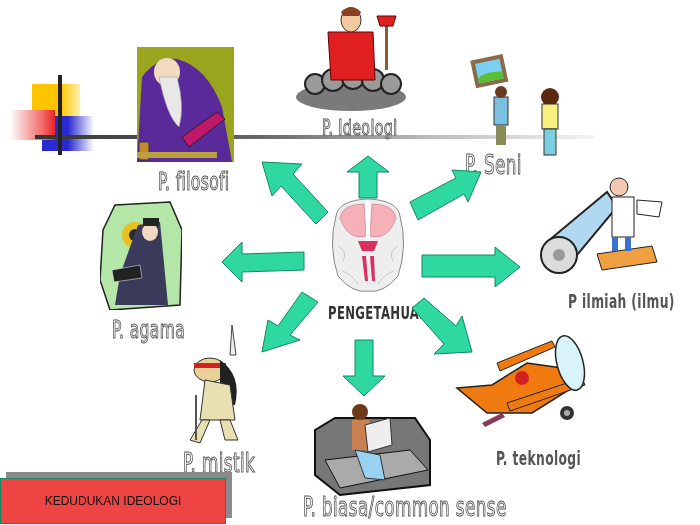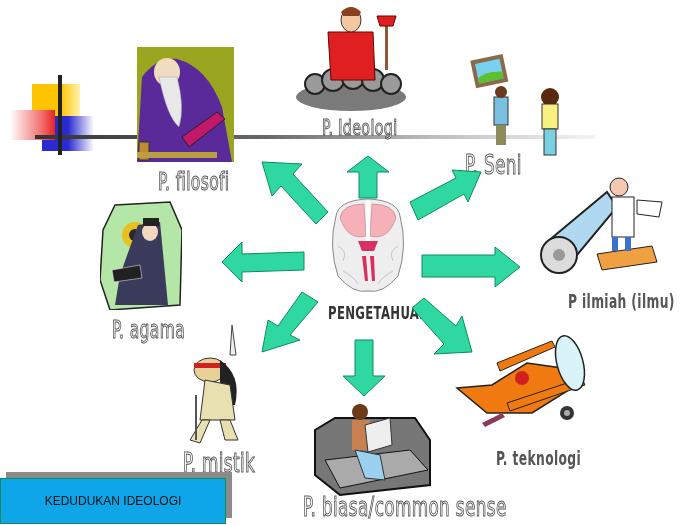--- a/index.html
+++ b/index.html
@@ -7,21 +7,21 @@
   .lbl{position:absolute;font-family:"DejaVu Sans Condensed","DejaVu Sans",sans-serif;color:#fff;font-stretch:condensed;
        -webkit-text-stroke:1px #555;letter-spacing:0.5px;white-space:nowrap;transform:scaleX(0.72);transform-origin:left top;}
   .lbl.dark{color:#555;-webkit-text-stroke:0;font-weight:bold;}
   .hline{position:absolute;left:35px;top:135px;width:560px;height:4px;
          background:linear-gradient(to right,#333 0%,#666 40%,#bbb 70%,#f4f4f4 100%);}
   .vline{position:absolute;left:58px;top:75px;width:4px;height:80px;background:#222;}
   .sq-yellow{position:absolute;left:32px;top:84px;width:48px;height:38px;background:linear-gradient(to right,#ffc400 60%,#fff2b0 100%);}
   .sq-red{position:absolute;left:10px;top:110px;width:45px;height:30px;background:linear-gradient(to right,#fff 0%,#f27070 70%,#e82424 100%);}
   .sq-blue{position:absolute;left:42px;top:116px;width:52px;height:35px;background:linear-gradient(to right,#2a2ad0 50%,#fff 100%);}
   .caption-shadow{position:absolute;left:6px;top:472px;width:226px;height:46px;background:#8a8a8a;}
-  .caption{position:absolute;left:0;top:478px;width:224px;height:44px;background:#0ea5e9;border:1px solid #0f8a60;
+  .caption{position:absolute;left:0;top:478px;width:224px;height:44px;background:#ef4444;border:1px solid #0f8a60;
            display:flex;flex-direction:column;align-items:center;justify-content:center;font-size:12px;color:#111;line-height:15px;}
   svg{position:absolute;}
 </style>
 </head>
 <body>
 
 <div class="sq-yellow"></div>
 <div class="sq-blue"></div>
 <div class="sq-red"></div>
 <div class="hline"></div>

